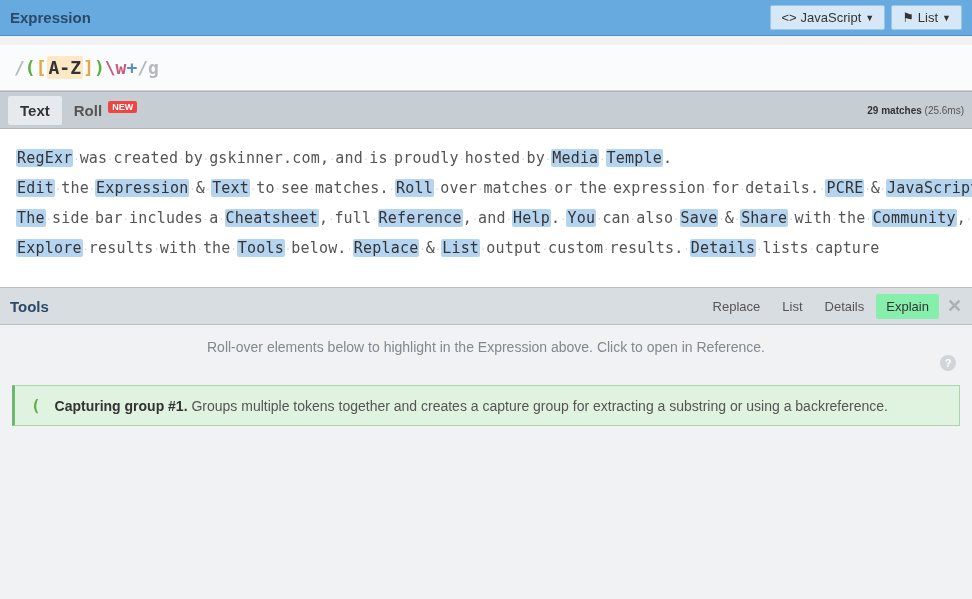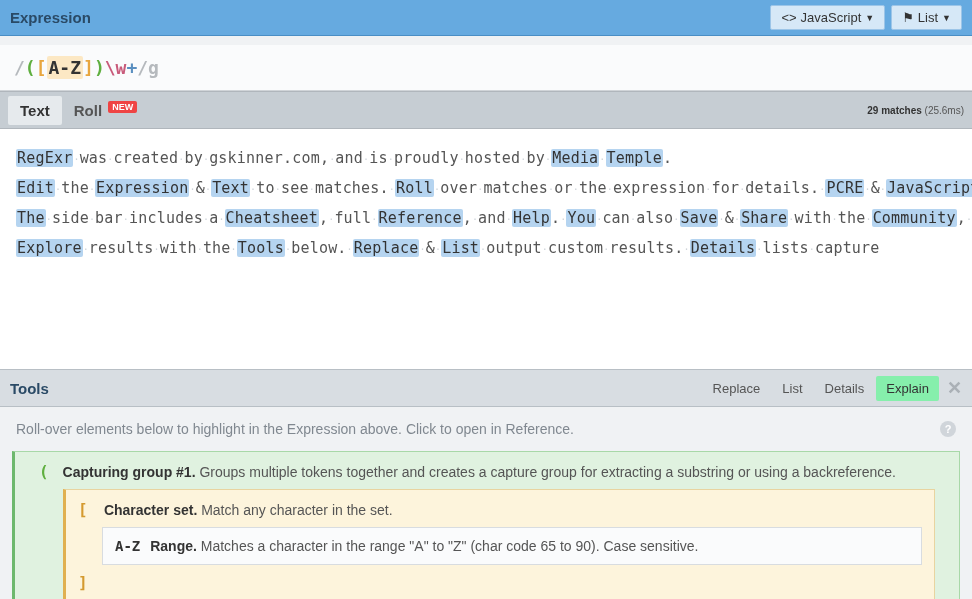--- a/index.html
+++ b/index.html
@@ -16,32 +16,32 @@
 .expr-row .range { color: #333; background: #fce8c4; padding: 1px 2px; border-radius: 2px;}
 .expr-row .meta { color: #c85a7a; }
 .expr-row .plus { color: #5a8fc0; }
 .expr-row .gflag { color: #b5b9bd; }
 .tabbar { background: #c6cdd3; height: 38px; display: flex; align-items: center; padding: 0 8px; border-top: 1px solid #b0b6bc; border-bottom: 1px solid #b0b6bc; }
 .tab { padding: 6px 12px; font-size: 15px; font-weight: bold; color: #555; cursor: pointer; }
 .tab.active { background: #e6eaed; color: #333; border-radius: 2px; }
 .badge-new { background: #ef4444; color: #fff; font-size: 9px; font-weight: bold; padding: 1px 4px; border-radius: 2px; margin-left: 2px; vertical-align: super; }
 .match-info { margin-left: auto; color: #555; font-size: 10px; }
 .match-info b { color: #333; }
-.text-area { background: #fff; padding: 14px 16px; font-family: "Consolas", "Menlo", monospace; font-size: 15px; line-height: 2; color: #555; height: 240px; overflow: hidden; letter-spacing: 0.2px; }
+.text-area { background: #fff; padding: 14px 16px; font-family: "Consolas", "Menlo", monospace; font-size: 15px; line-height: 2; color: #555; height: 158px; overflow: hidden; letter-spacing: 0.2px; }
 .hl { background: #b5d4f0; color: #333; border-radius: 2px; padding: 0 1px; }
 .dot { color: #cfd4d9; font-size: 10px; }
 .tools-head { background: #d8dde2; height: 38px; display: flex; align-items: center; padding: 0 10px; border-top: 1px solid #b8bfc5; border-bottom: 1px solid #b8bfc5; }
 .tools-head .title { font-weight: bold; color: #2a4a66; font-size: 15px; }
 .tool-btn { padding: 5px 10px; font-size: 13px; color: #555; cursor: pointer; margin-left: 2px; border-radius: 2px; }
 .tool-btn.active { background: #86efac; color: #333; }
 .close-x { margin-left: 8px; color: #aab0b6; font-size: 18px; font-weight: bold; cursor: pointer; }
-.hint-row { padding: 14px 16px; color: #808890; font-size: 14px; display: flex; align-items: center; }
+.hint-row { padding: 14px 16px; color: #808890; font-size: 14px; display: flex; align-items: center; flex-direction: column; }
 .help-circle { width: 16px; height: 16px; border-radius: 50%; background: #d0d5da; color: #fff; font-size: 11px; display: inline-flex; align-items: center; justify-content: center; margin-left: auto; font-weight: bold; }
 .explain-box { margin: 0 12px 12px 12px; }
-.lvl1 { background: #e0f2e0; border: 1px solid #a8d8a8; border-left: 3px solid #6db86d; padding: 10px 24px; font-size: 14px; color: #555; }
+.lvl1 { background: #e0f2e0; border: 1px solid #a8d8a8; border-left: 3px solid #6db86d; padding: 10px 16px; font-size: 14px; color: #555; }
 .lvl1 .sym { color: #5faf3f; font-weight: bold; font-family: monospace; font-size: 16px; margin-right: 10px; }
 .lvl1 b { color: #333; }
 .lvl2 { background: #fdf4dc; border: 1px solid #e8d4a0; border-left: 3px solid #e0b050; padding: 10px 12px; font-size: 14px; color: #555; margin: 8px 0 0 24px; }
 .lvl2 .sym { color: #d49a30; font-weight: bold; font-family: monospace; font-size: 16px; margin-right: 10px; display: inline-block; width: 12px; }
 .lvl2 b { color: #333; }
 .lvl3 { background: #fafbfc; border: 1px solid #d8dce0; padding: 10px 12px; font-size: 14px; color: #555; margin: 8px 0 8px 24px; }
 .lvl3 .rng { color: #333; font-weight: bold; font-family: monospace; margin-right: 6px; }
 .lvl3 b { color: #333; }
 </style>
 </head>
@@ -96,23 +96,14 @@
 
 <div class="hint-row">
   <span>Roll-over elements below to highlight in the Expression above. Click to open in Reference.</span>
   <span class="help-circle">?</span>
 </div>
 
 <div class="explain-box">
   <div class="lvl1">
     <span class="sym">(</span>
     <b>Capturing group #1.</b><span> Groups multiple tokens together and creates a capture group for extracting a substring or using a backreference.</span>
-    <div class="lvl2">
-      <span class="sym">[</span>
-      <b>Character set.</b><span> Match any character in the set.</span>
-      <div class="lvl3">
-        <span class="rng">A-Z</span>
-        <b>Range.</b><span> Matches a character in the range "A" to "Z" (char code 65 to 90). Case sensitive.</span>
-      </div>
-      <span class="sym">]</span>
-    </div>
   </div>
 </div>
 
 </body></html>

